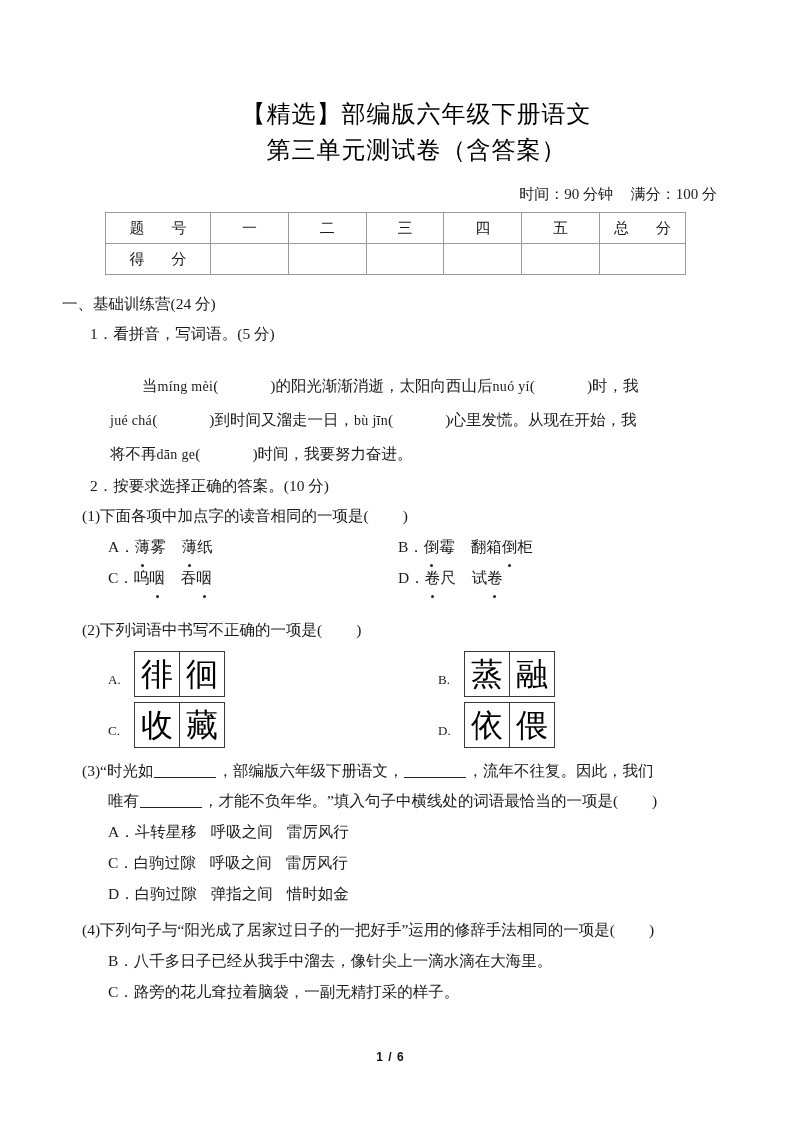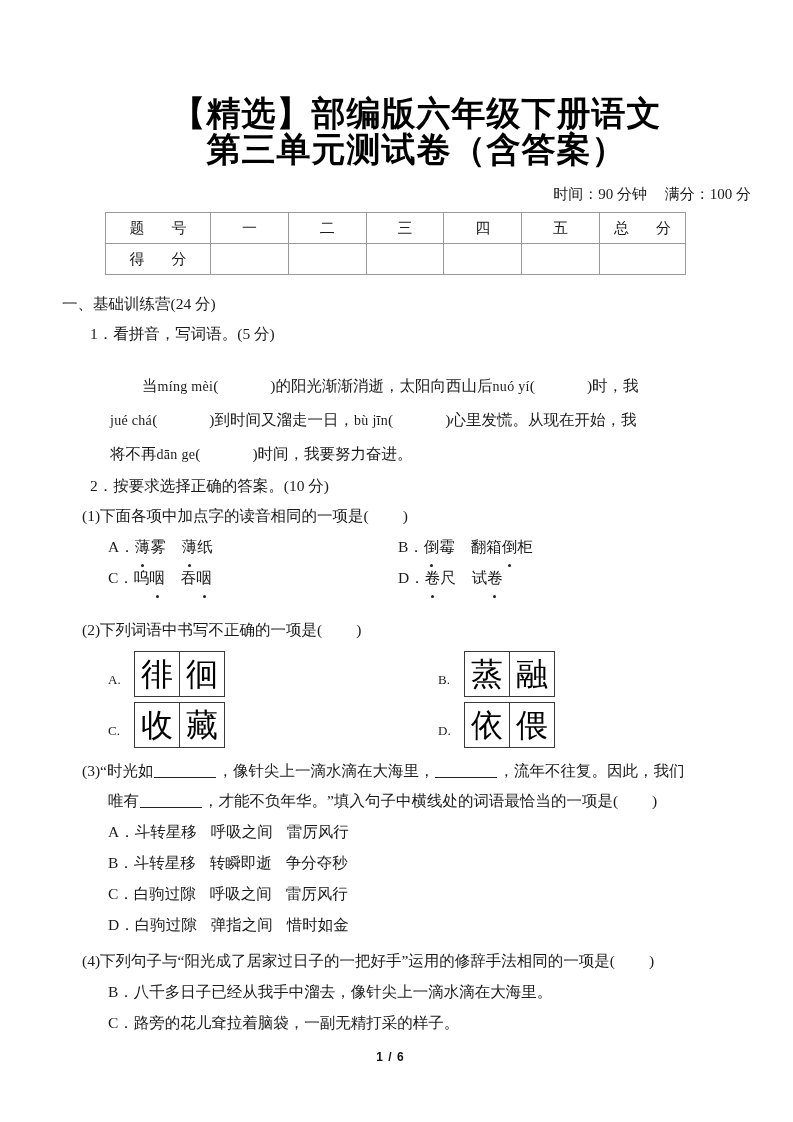--- a/index.html
+++ b/index.html
@@ -23,32 +23,32 @@
     padding: 0;
     box-sizing: border-box;
   }
 
   
   .title-block {
     margin-top: 96px;
     text-align: center;
   }
   .title-line {
-    font-size: 34px;
-    font-weight: bold;
+    font-size: 24px;
+    font-weight: normal;
     line-height: 36px;
     letter-spacing: 1px;
     color: #000;
     margin-left: 40px;
   }
 
   
   .meta-line {
     margin-top: 16px;
-    padding-right: 42px;
+    padding-right: 76px;
     text-align: right;
     font-size: 15px;
     line-height: 20px;
   }
   .meta-item { margin-left: 14px; }
 
   
   .score-table-wrap {
     margin-top: 8px;
     padding-left: 105px;
@@ -298,26 +298,25 @@
       </div>
       <div class="box-half">
         <span class="box-label">D.</span>
         <span class="char-grid">
           <span class="char-cell">依</span>
           <span class="char-cell">偎</span>
         </span>
       </div>
     </div>
 
-    <div class="sub-q" style="margin-top:8px;"><span>(3)</span><span>“时光如</span><span class="blank-line"></span><span>，像针尖上一滴水滴在大海里，</span><span class="blank-line"></span><span>，流年不往复。因此，我们</span></div>
+    <div class="sub-q" style="margin-top:8px;"><span>(3)</span><span>“时光如</span><span class="blank-line"></span><span>，部编版六年级下册语文，</span><span class="blank-line"></span><span>，流年不往复。因此，我们</span></div>
 
     <div class="sub-q" style="padding-left:46px;"><span>唯有</span><span class="blank-line"></span><span>，才能不负年华。”填入句子中横线处的词语最恰当的一项是(</span><span class="answer-paren"></span><span>)</span></div>
 
     <div class="opt-row"><span class="opt-letter">A．</span><span>斗转星移</span><span class="idiom-gap"></span><span>呼吸之间</span><span class="idiom-gap"></span><span>雷厉风行</span></div>
-    <div class="opt-row"><span class="opt-letter">B．</span><span>斗转星移</span><span class="idiom-gap"></span><span>转瞬即逝</span><span class="idiom-gap"></span><span>争分夺秒</span></div>
     <div class="opt-row"><span class="opt-letter">C．</span><span>白驹过隙</span><span class="idiom-gap"></span><span>呼吸之间</span><span class="idiom-gap"></span><span>雷厉风行</span></div>
     <div class="opt-row"><span class="opt-letter">D．</span><span>白驹过隙</span><span class="idiom-gap"></span><span>弹指之间</span><span class="idiom-gap"></span><span>惜时如金</span></div>
 
     <div class="sub-q" style="margin-top:6px;"><span>(4)</span><span>下列句子与“阳光成了居家过日子的一把好手”运用的修辞手法相同的一项是(</span><span class="answer-paren"></span><span>)</span></div>
 
     <div class="opt-row"><span class="opt-letter">B．</span><span>八千多日子已经从我手中溜去，像针尖上一滴水滴在大海里。</span></div>
     <div class="opt-row"><span class="opt-letter">C．</span><span>路旁的花儿耷拉着脑袋，一副无精打采的样子。</span></div>
 
   </div>
 

